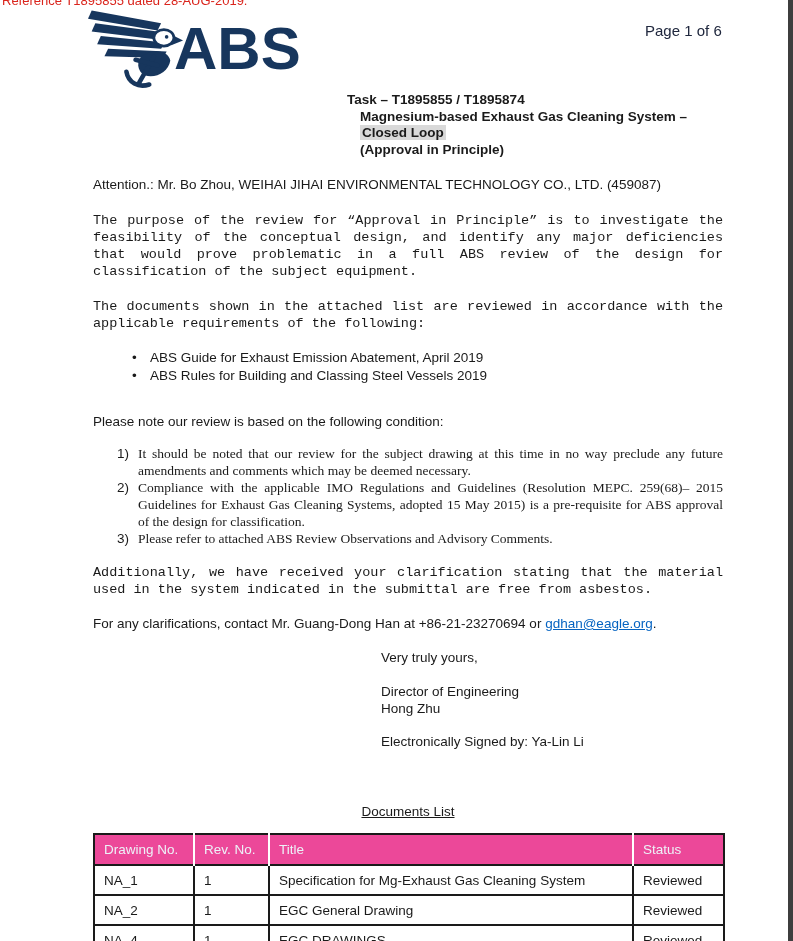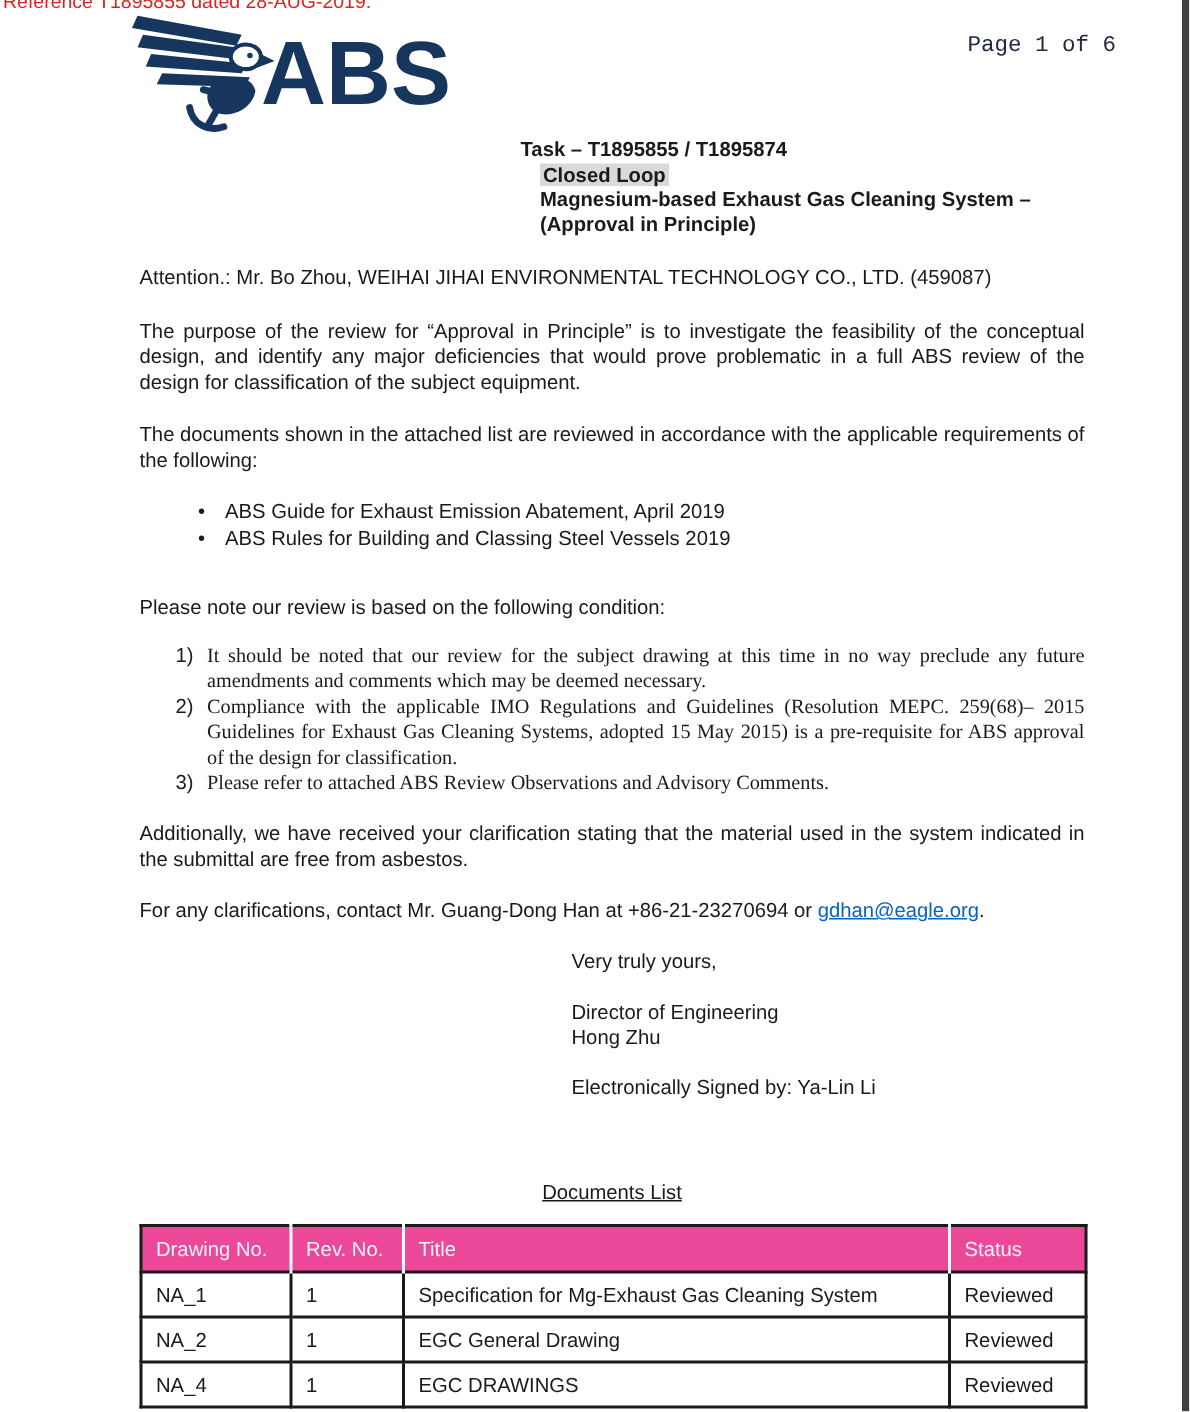--- a/index.html
+++ b/index.html
@@ -23,32 +23,32 @@
   }
   .logo { position:absolute; left:88px; top:4px; width:240px; height:86px; z-index:3; }
   .logo svg { position:absolute; left:0; top:0; }
   .logo-text {
     position:absolute; left:86px; top:15px;
     font-size:60px; font-weight:bold; line-height:1;
     color:#17365d; letter-spacing:0px;
   }
   .page-num {
     position:absolute; left:645px; top:22px;
-    font-family:Liberation Mono, monospace; font-size:15px; color:#20283e;
+    font-family:Liberation Sans, sans-serif; font-size:15px; color:#20283e;
   }
   .content {
     position:absolute; left:93px; top:0; width:630px;
     font-size:13.5px; line-height:17px;
   }
   .heading { margin:92px 0 18px 254px; font-weight:bold; line-height:16.5px; }
   .heading .indent { padding-left:13px; }
   .hl { background:#d9d9d9; padding:0 2px; }
   .attention { margin-bottom:19px; }
   .para { margin-bottom:17px; }
-  .jus { text-align:justify; }
+  .jus { text-align:justify;font-family:Liberation Mono, monospace; }
   .mb18 { margin-bottom:18px; }
   .mb15 { margin-bottom:15px;margin-top:28px; }
   .bullets { margin:0 0 17px 39px; }
   .bullet-row { display:flex; line-height:18px; }
   .bullet-marker { width:18px; flex:none; }
   .numlist { margin:0 0 17px 24px; }
   .num-row { display:flex; }
   .num-label { width:21px; flex:none; }
   .num-text { flex:1; text-align:justify;font-family:Liberation Serif, serif; }
   .sig { margin-left:288px; }
@@ -100,22 +100,22 @@
     </svg>
     <span class="logo-text">ABS</span>
   </div>
 
   <div class="page-num">Page 1 of 6</div>
 
   <div class="content">
 
     <div class="heading">
       <div>Task – T1895855 / T1895874</div>
+      <div class="indent">Magnesium-based Exhaust Gas Cleaning System –</div>
       <div class="indent"><span class="hl">Closed Loop</span></div>
-      <div class="indent">Magnesium-based Exhaust Gas Cleaning System –</div>
       <div class="indent">(Approval in Principle)</div>
     </div>
 
     <p class="attention">Attention.: Mr. Bo Zhou, WEIHAI JIHAI ENVIRONMENTAL TECHNOLOGY CO., LTD. (459087)</p>
 
     <p class="para jus mb18">The purpose of the review for “Approval in Principle” is to investigate the feasibility of the conceptual design, and identify any major deficiencies that would prove problematic in a full ABS review of the design for classification of the subject equipment.</p>
 
     <p class="para jus">The documents shown in the attached list are reviewed in accordance with the applicable requirements of the following:</p>
 
     <div class="bullets">

